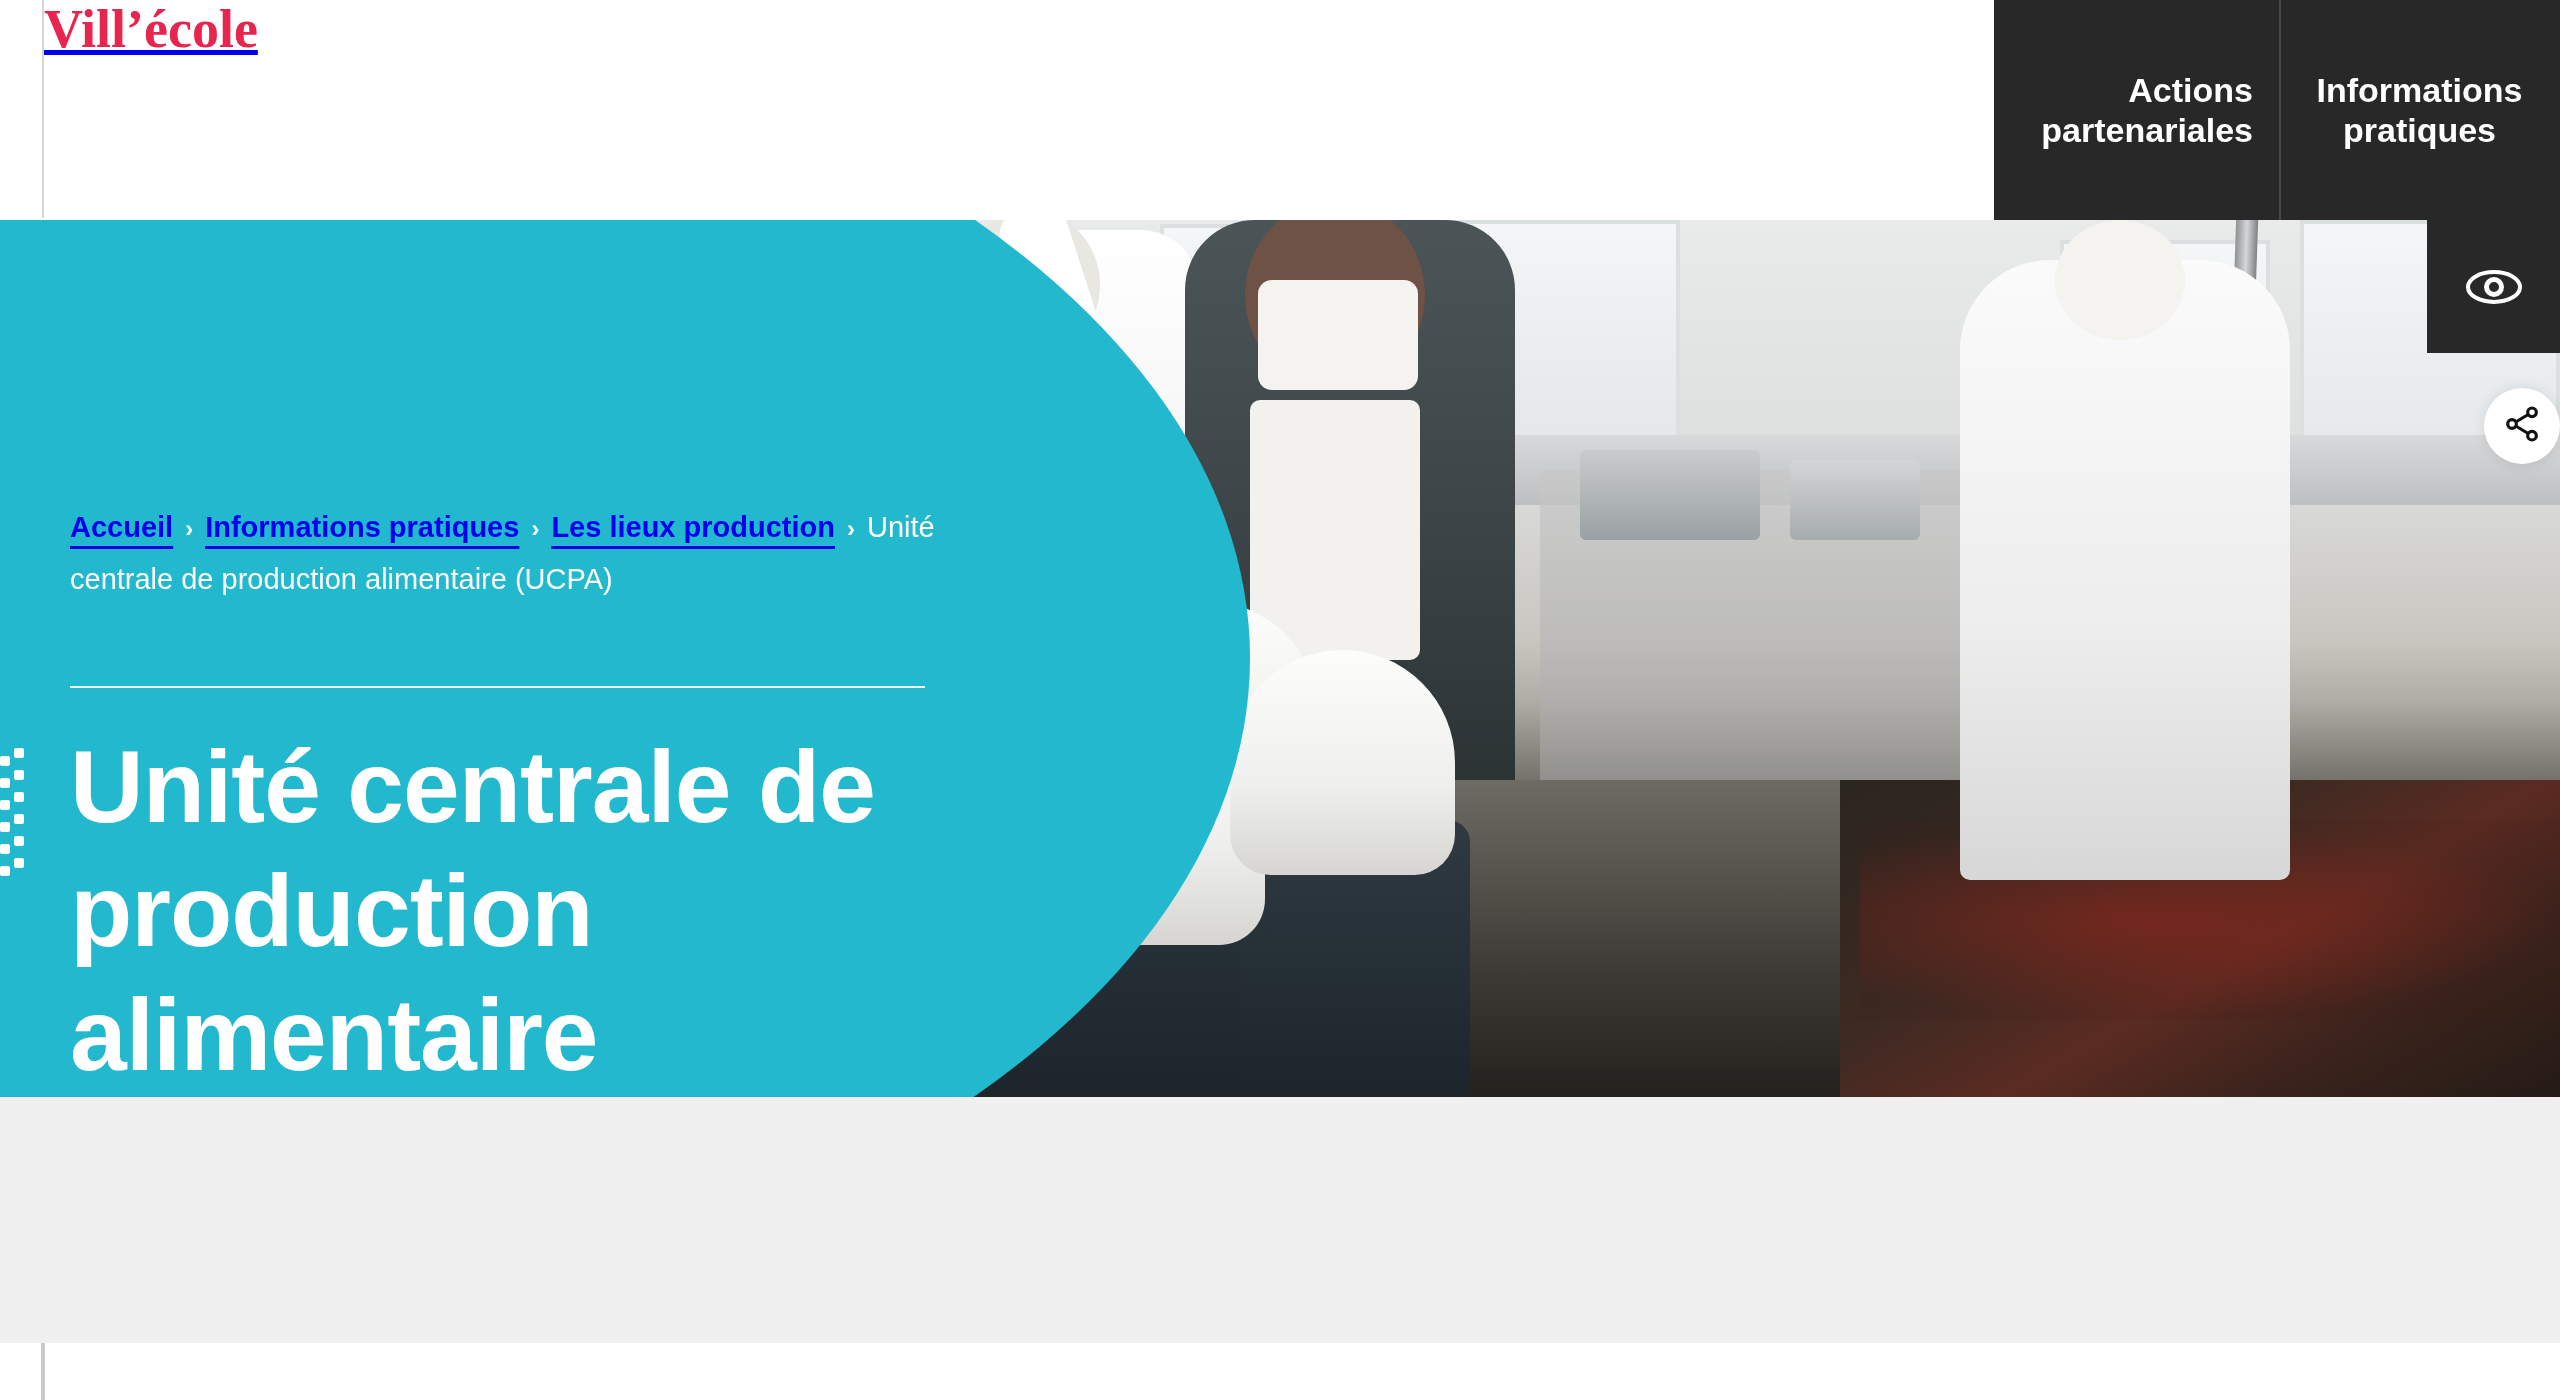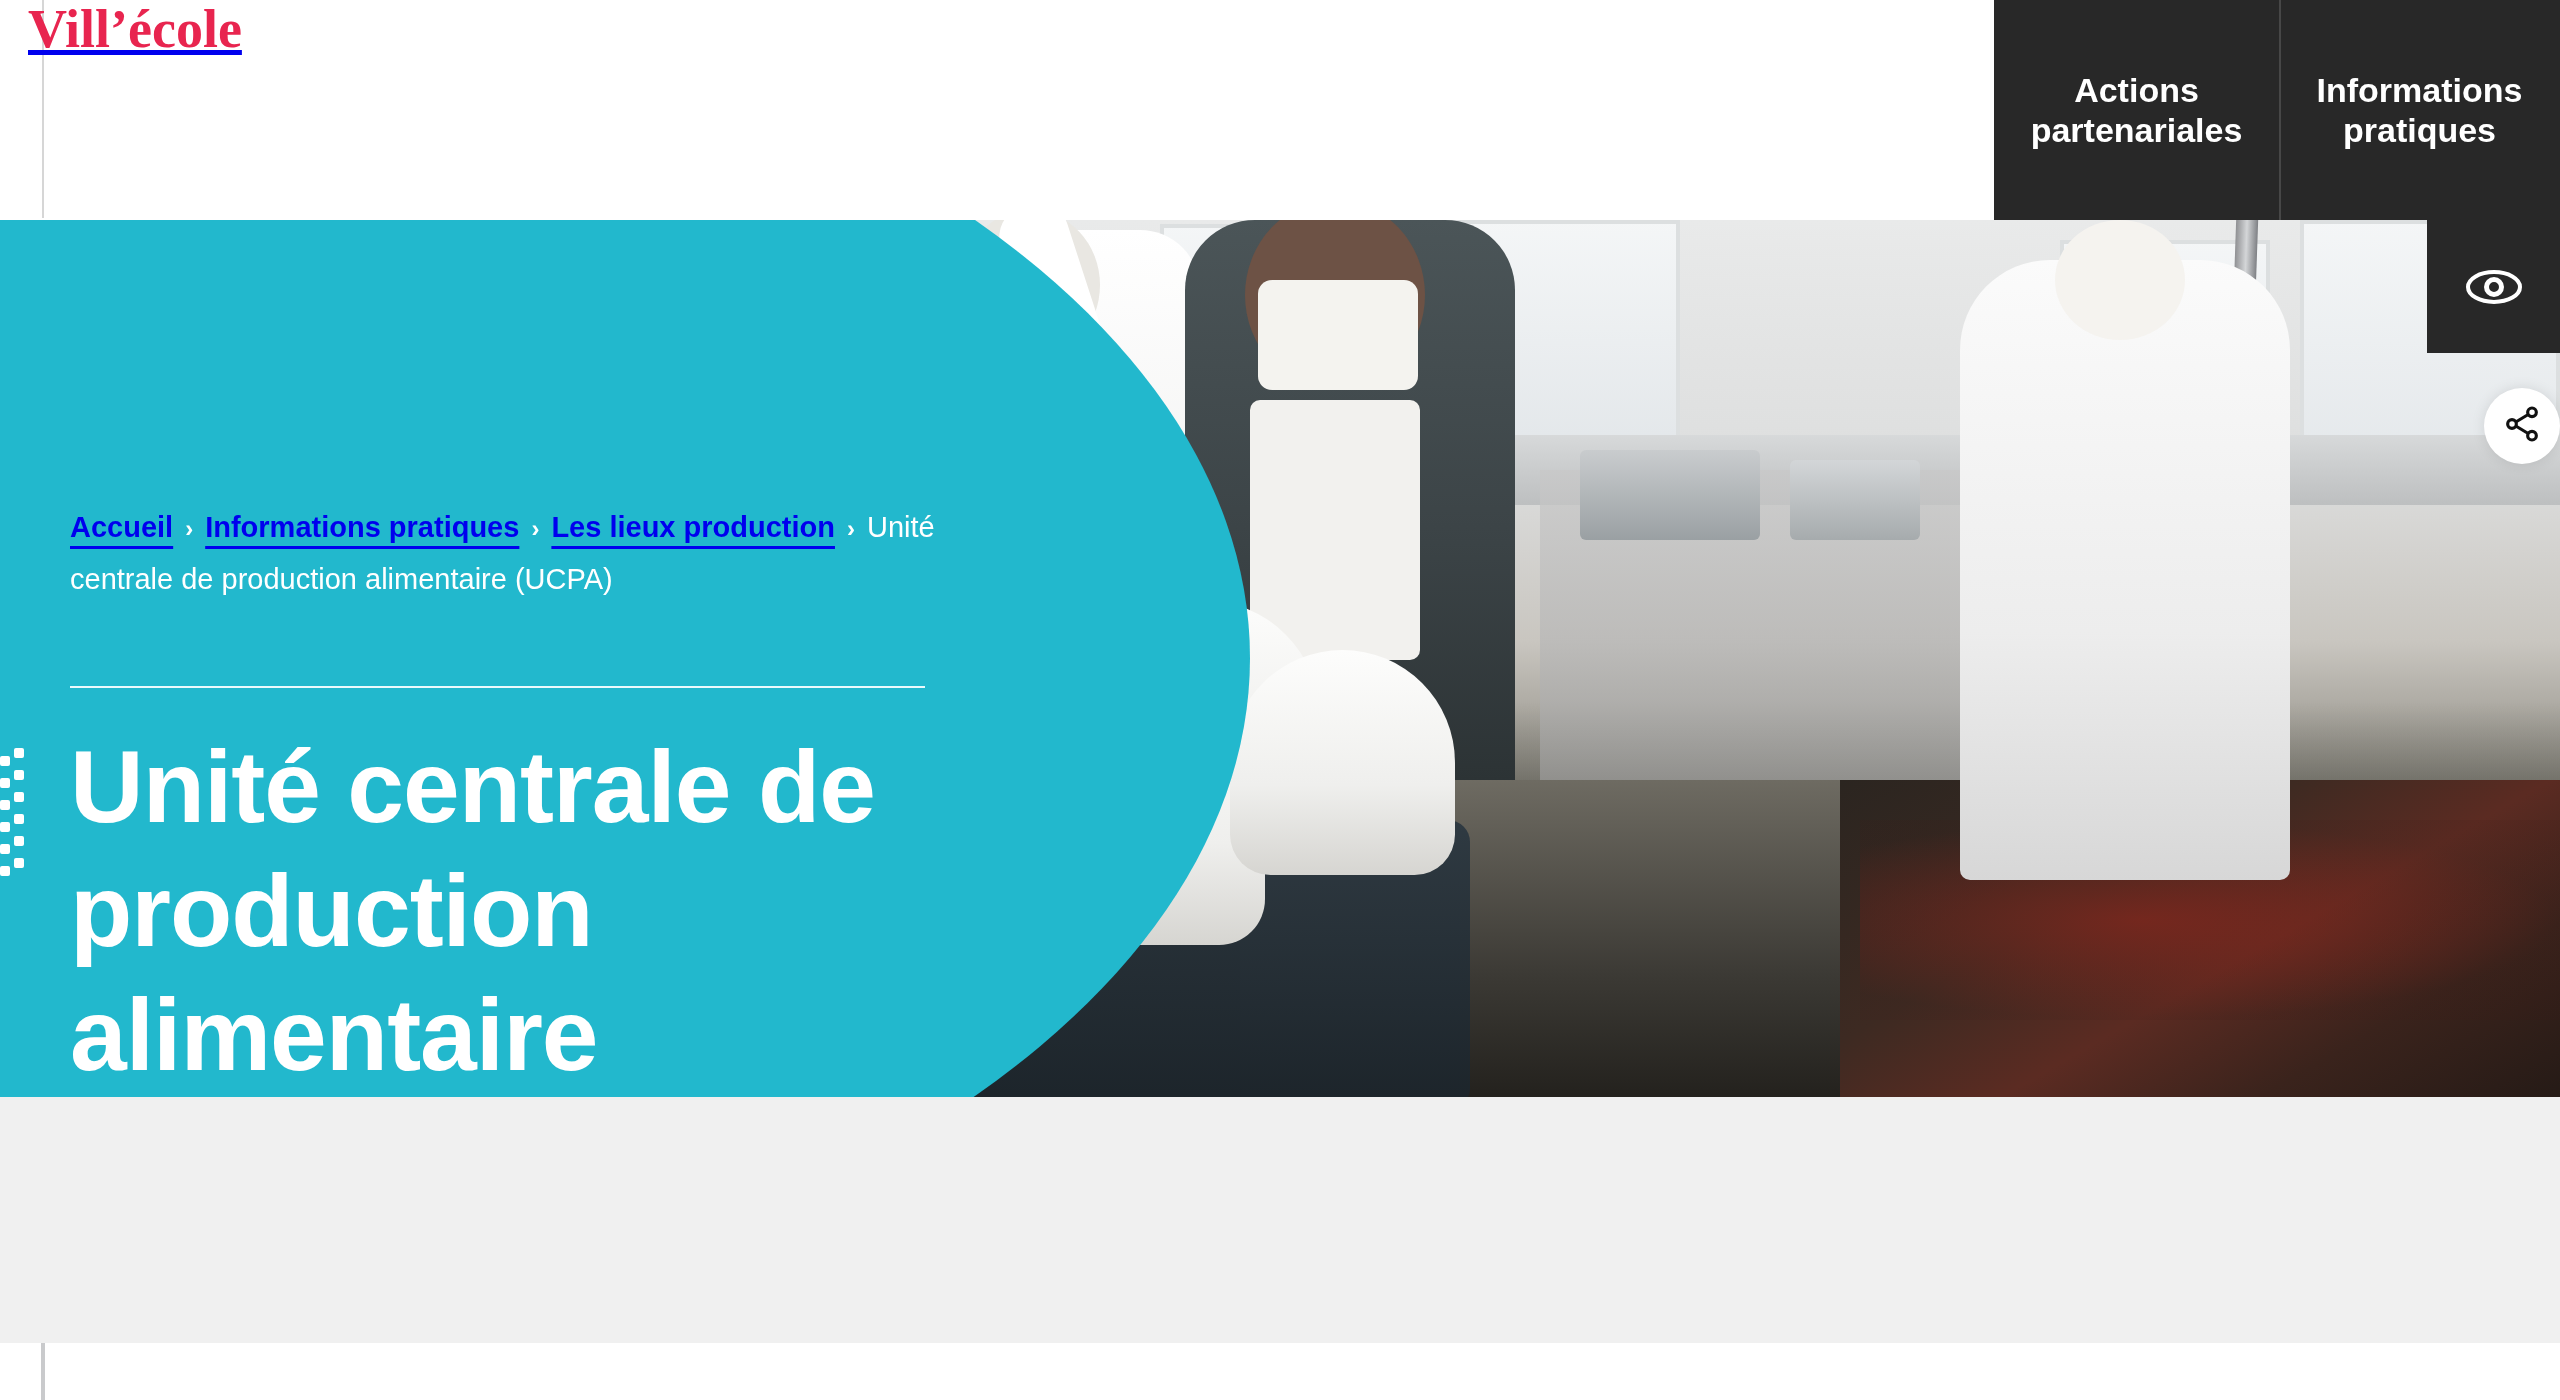--- a/index.html
+++ b/index.html
@@ -24,39 +24,39 @@
   .logo-main {
     font-family: "Liberation Sans", sans-serif;
     font-weight: bold; font-size: 88px; line-height: 96px;
     color: #232323; letter-spacing: -2px; white-space: nowrap;
   }
   .logo-main .tld { font-weight: normal; font-size: 54px; letter-spacing: -1px; color:#2b2b2b;}
   .logo-sub {
     font-family: "Liberation Serif", serif;
     font-weight: bold; font-style: normal;
     font-size: 54px; line-height: 50px; color: #e8254f;
-    margin-top: -4px; margin-left: 4px; white-space: nowrap;
+    margin-top: -4px; margin-left: 20px; white-space: nowrap;
   }
 
   
   .nav {
     position: absolute; right: 0; top: 0; height: 220px;
     background: #282828; display: flex; align-items: stretch; z-index: 31;
   }
   .nav-item {
     display: flex; align-items: center; justify-content: center;
     color: #ffffff; font-weight: bold; font-size: 34px; line-height: 40px;
     text-align: center; padding: 0 26px; position: relative;
     font-family: "Liberation Sans", sans-serif;
   }
   .nav-item + .nav-item::before {
     content: ""; position: absolute; left: 0; top: 0; bottom: 0;
     width: 2px; background: #474747;
   }
-  .nav-item.w1 { width: 285px; }
+  .nav-item.w1 { width: 285px; text-align: right; }
   .nav-item.w2 { width: 281px; }
   .nav-item.w3 { width: 220px; padding-right: 0; padding-left: 26px; justify-content: flex-start;}
 
   
   .eye-panel {
     position: absolute; right: 0; top: 220px; width: 133px; height: 133px;
     background: #282828; z-index: 32;
     display: flex; align-items: center; justify-content: center;
   }
   .eye-panel svg { display:block; }

